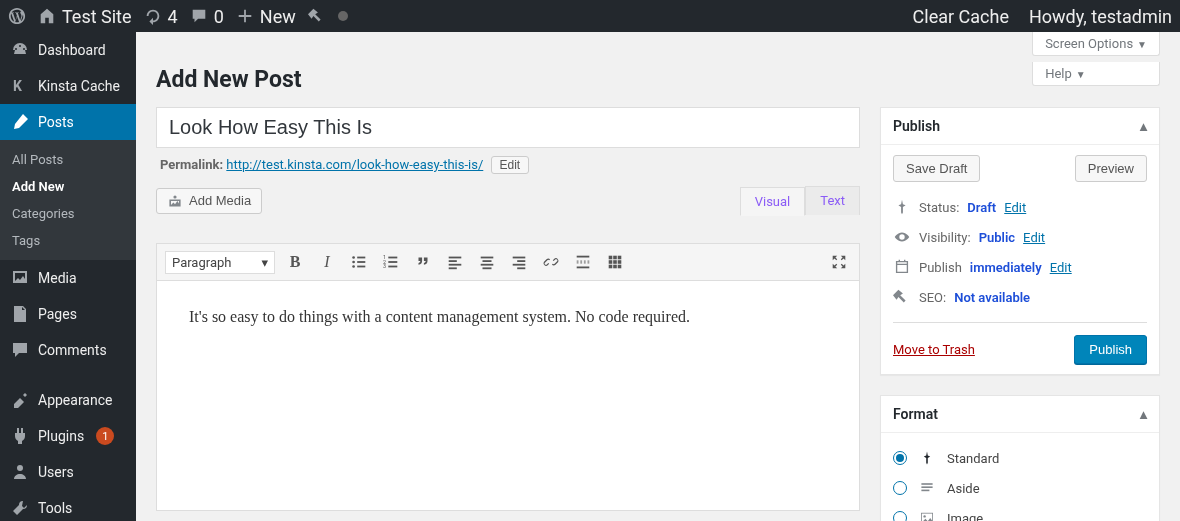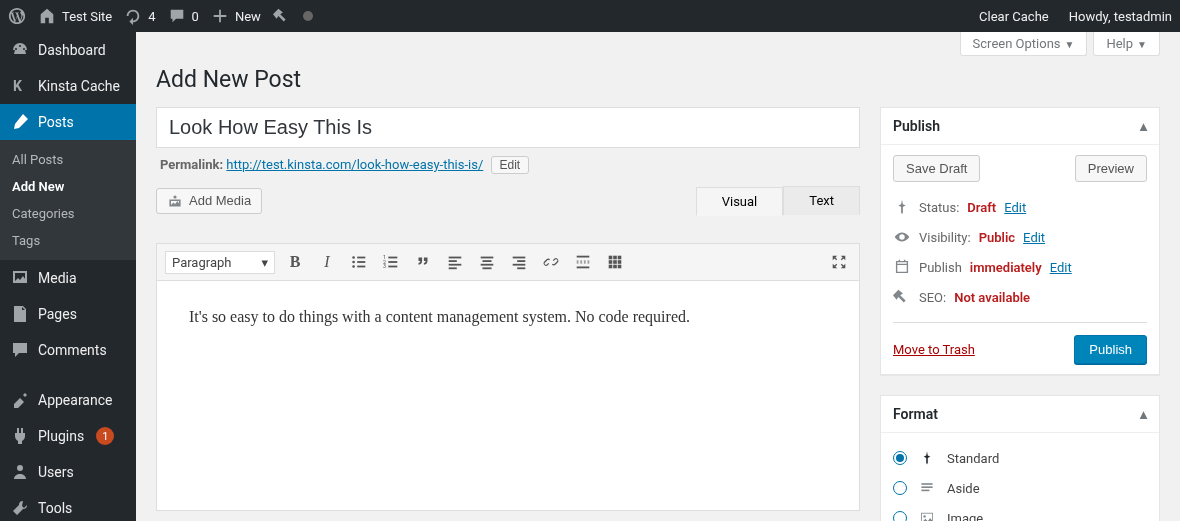--- a/index.html
+++ b/index.html
@@ -1,19 +1,19 @@
 <!DOCTYPE html>
 <html><head>
 <meta charset="utf-8">
 <style>
 * { box-sizing: border-box; margin: 0; padding: 0; }
 body { font-family: -apple-system, BlinkMacSystemFont, "Segoe UI", Roboto, sans-serif; font-size: 13px; color: #444; background: #f1f1f1; width: 1180px; height: 521px; overflow: hidden; }
 
 
-.adminbar { background: #23282d; color: #eee; height: 32px; display: flex; align-items: center; padding: 0 8px; font-size: 13px; }
+.adminbar { background: #23282d; color: #eee; height: 32px; display: flex; align-items: center; padding: 0 8px; font-size: 18px; }
 .adminbar .left { display: flex; align-items: center; gap: 12px; }
 .adminbar .right { margin-left: auto; display: flex; gap: 20px; align-items:center; }
 .adminbar .item { display: flex; align-items: center; gap: 6px; color: #eee; cursor: pointer; }
 .adminbar .dot { width: 10px; height: 10px; border-radius: 50%; background: #666; }
 .adminbar svg { width: 18px; height: 18px; fill: #a0a5aa; }
 
 
 .wrap { display: flex; height: calc(521px - 32px); }
 .sidebar { width: 136px; background: #23282d; color: #eee; flex-shrink: 0; }
 .sidebar .menu-item { display: flex; align-items: center; gap: 8px; padding: 8px 10px; color: #eee; cursor: pointer; font-size: 14px; position: relative; }
@@ -21,54 +21,54 @@
 .sidebar .menu-item.current { background: #0073aa; color: #fff; font-weight: 400; }
 .sidebar .menu-item.current svg { fill: #fff; }
 .sidebar .menu-item.current::after { content: ""; position: absolute; right: -8px; top: 50%; margin-top: -8px; border: 8px solid transparent; border-right-color: #f1f1f1; }
 .sidebar .sub { background: #32373c; padding: 6px 0; }
 .sidebar .sub .sub-item { padding: 6px 12px; color: #b4b9be; cursor: pointer; font-size: 13px; }
 .sidebar .sub .sub-item.current { color: #fff; font-weight: 600; }
 .badge { background: #ca4a1f; color: #fff; border-radius: 10px; min-width: 18px; height: 18px; display: inline-flex; align-items:center; justify-content:center; font-size: 11px; padding: 0 6px; margin-left: 4px; }
 
 
 .main { flex: 1; padding: 10px 20px 20px 20px; overflow: visible; position: relative; }
-.screen-meta { position: absolute; top: 0; right: 20px; display: flex; gap: 6px; }
+.screen-meta { position: absolute; top: 0; right: 20px; display: flex; gap: 6px; flex-direction: column; }
 .screen-meta .btn { background: #fff; border: 1px solid #ddd; border-top: none; border-radius: 0 0 3px 3px; padding: 4px 12px; font-size: 13px; color: #72777c; cursor: pointer; }
-.h1 { font-size: 23px; font-weight: 400; color: #23282d; margin: 24px 0 14px; }
+.h1 { font-size: 23px; font-weight: 700; color: #23282d; margin: 24px 0 14px; }
 
 .cols { display: flex; gap: 20px; }
 .col-left { flex: 1; min-width: 0; }
 .col-right { width: 280px; flex-shrink: 0; }
 
 .title-input { width: 100%; font-size: 20px; padding: 8px 12px; border: 1px solid #ddd; background: #fff; color: #32373c; }
 .permalink-row { padding: 8px 4px 12px; font-size: 13px; color: #666; }
 .permalink-row a { color: #0073aa; text-decoration: underline; }
 .permalink-row .edit-btn { border: 1px solid #ccc; background: #f7f7f7; border-radius: 3px; padding: 1px 8px; font-size: 12px; color: #555; cursor: pointer; margin-left: 4px; }
 
 .media-row { display: flex; justify-content: space-between; align-items: center; margin-bottom: 0; }
 .add-media-btn { border: 1px solid #ccc; background: #f7f7f7; border-radius: 3px; padding: 4px 10px; font-size: 13px; color: #555; display: inline-flex; align-items: center; gap: 6px; cursor: pointer; }
 .editor-tabs { display: flex; }
-.editor-tabs .tab { border: 1px solid #ddd; border-bottom: none; padding: 6px 25px; color: #000000; font-size: 13px; cursor: pointer; background: #ebebeb; }
+.editor-tabs .tab { border: 1px solid #ddd; border-bottom: none; padding: 6px 14px; color: #8b5cf6; font-size: 13px; cursor: pointer; background: #ebebeb; }
 .editor-tabs .tab.active { background: #f5f5f5; border-bottom: 1px solid #f5f5f5; position: relative; top: 1px; }
 .toolbar { background: #f5f5f5; border: 1px solid #ddd; padding: 6px 8px; display: flex; align-items: center; gap: 8px; margin-top: 28px; }
 .toolbar .fmt-select { border: 1px solid #ddd; background: #fff; padding: 3px 6px; font-size: 13px; width: 110px; display:flex; justify-content:space-between; align-items:center; cursor:pointer; }
 .toolbar .tbtn { width: 24px; height: 24px; display: inline-flex; align-items:center; justify-content:center; color: #555; cursor: pointer; }
 .toolbar .tbtn svg { width: 18px; height: 18px; fill: #555; }
 .toolbar .spacer { flex: 1; }
 .editor-body { background: #fff; border: 1px solid #ddd; border-top: none; min-height: 230px; padding: 24px 32px; font-family: Georgia, serif; font-size: 16px; color: #333; line-height: 1.55; }
 
 
 .postbox { background: #fff; border: 1px solid #e5e5e5; box-shadow: 0 1px 1px rgba(0,0,0,.04); margin-bottom: 20px; }
 .postbox .hndle { padding: 10px 12px; font-size: 14px; font-weight: 600; color: #23282d; display:flex; justify-content:space-between; align-items:center; border-bottom: 1px solid #eee; cursor: pointer; }
 .postbox .hndle .toggle { color: #72777c; }
 .postbox .inside { padding: 10px 12px; }
 .pub-row { display:flex; align-items:center; gap: 8px; padding: 6px 0; font-size: 13px; color: #666; }
 .pub-row svg { width: 18px; height: 18px; fill: #82878c; flex-shrink:0; }
 .pub-row a { color: #0073aa; text-decoration: underline; cursor:pointer; }
-.pub-row b { color: #b91c1c; font-weight: 600; }
+.pub-row b { color: #1d4ed8; font-weight: 600; }
 .pub-actions-top { display:flex; justify-content: space-between; margin-bottom: 10px; }
 .button { border: 1px solid #ccc; background: #f7f7f7; border-radius: 3px; padding: 5px 12px; font-size: 13px; color: #555; cursor: pointer; }
 .button-primary { background: #0085ba; border: 1px solid #0073aa; color: #fff; border-radius: 3px; padding: 6px 14px; font-size: 13px; cursor: pointer; box-shadow: 0 1px 0 #006799; }
 .pub-major { display:flex; justify-content:space-between; align-items:center; border-top: 1px solid #ddd; padding-top: 12px; margin-top: 10px; }
 .trash-link { color: #a00; text-decoration: underline; cursor: pointer; }
 
 .fmt-item { display:flex; align-items:center; gap: 10px; padding: 5px 0; font-size: 13px; color: #444; cursor: pointer; }
 .fmt-item .radio { width: 14px; height: 14px; border: 1px solid #0073aa; border-radius: 50%; display:inline-flex; align-items:center; justify-content:center; }
 .fmt-item .radio.on::after { content:""; width: 8px; height:8px; border-radius:50%; background:#0073aa; }
 .fmt-item .icon { width: 20px; height: 20px; border-radius: 3px; display:inline-flex; align-items:center; justify-content:center; }

